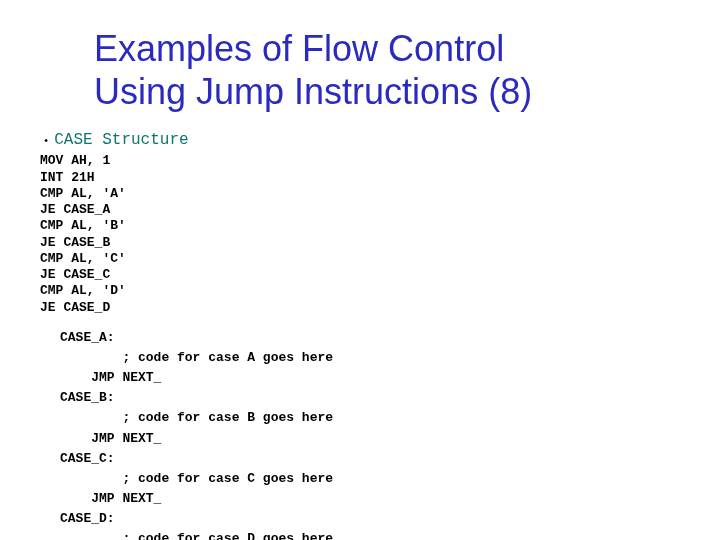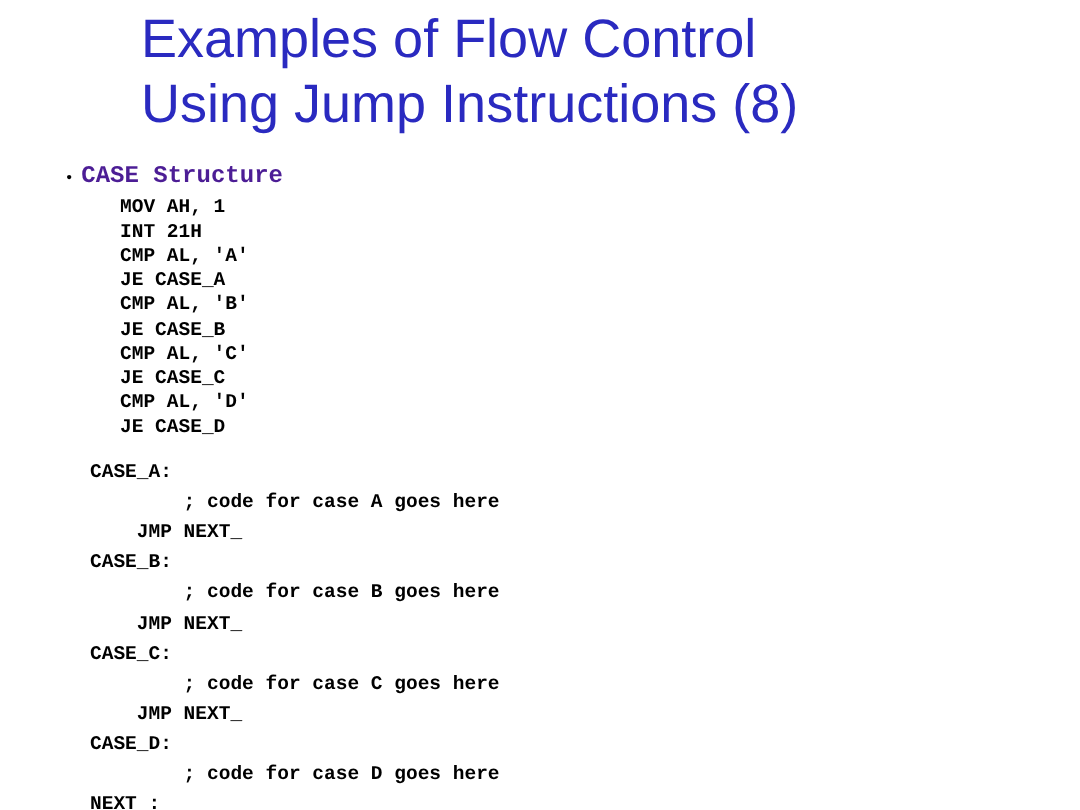--- a/index.html
+++ b/index.html
@@ -10,56 +10,55 @@
     background: #ffffff;
     font-family: "Times New Roman", Times, serif;
     color: #000;
     overflow: hidden;
   }
   .slide {
     position: relative;
     width: 600px;
     height: 540px;
     box-sizing: border-box;
-    padding: 4px 40px 20px 40px;
+    padding: 27px 40px 20px 40px;
   }
   .title {
     font-family: Verdana, Tahoma, Geneva, sans-serif;
     font-weight: 400;
     font-size: 36px;
     line-height: 1.2;
     color: #2a2ac0;
     margin: 0 0 18px 54px;
     letter-spacing: 0px;
   }
   .section-heading {
     font-family: "Courier New", Courier, monospace;
-    font-weight: bold;
+    font-weight: normal;
     font-size: 16px;
     margin: 0 0 2px 0;
-    color: #4c1d95;
+    color: #0f766e;
   }
   .bullet-row {
     display: flex;
     align-items: flex-start;
     margin-left: 4px;
   }
   .bullet {
     font-size: 12px;
     margin-right: 6px;
     margin-top: 4px;
     line-height: 1;
   }
   .code-block {
     font-family: "Courier New", Courier, monospace;
     font-weight: bold;
     font-size: 13px;
     line-height: 1.25;
     white-space: pre;
-    margin-left: 40px;
     margin-top: 2px;
     color: #000;
   }
   .code-block2 {
     font-family: "Courier New", Courier, monospace;
     font-weight: bold;
     font-size: 13px;
     line-height: 1.55;
     white-space: pre;
     margin-left: 20px;

